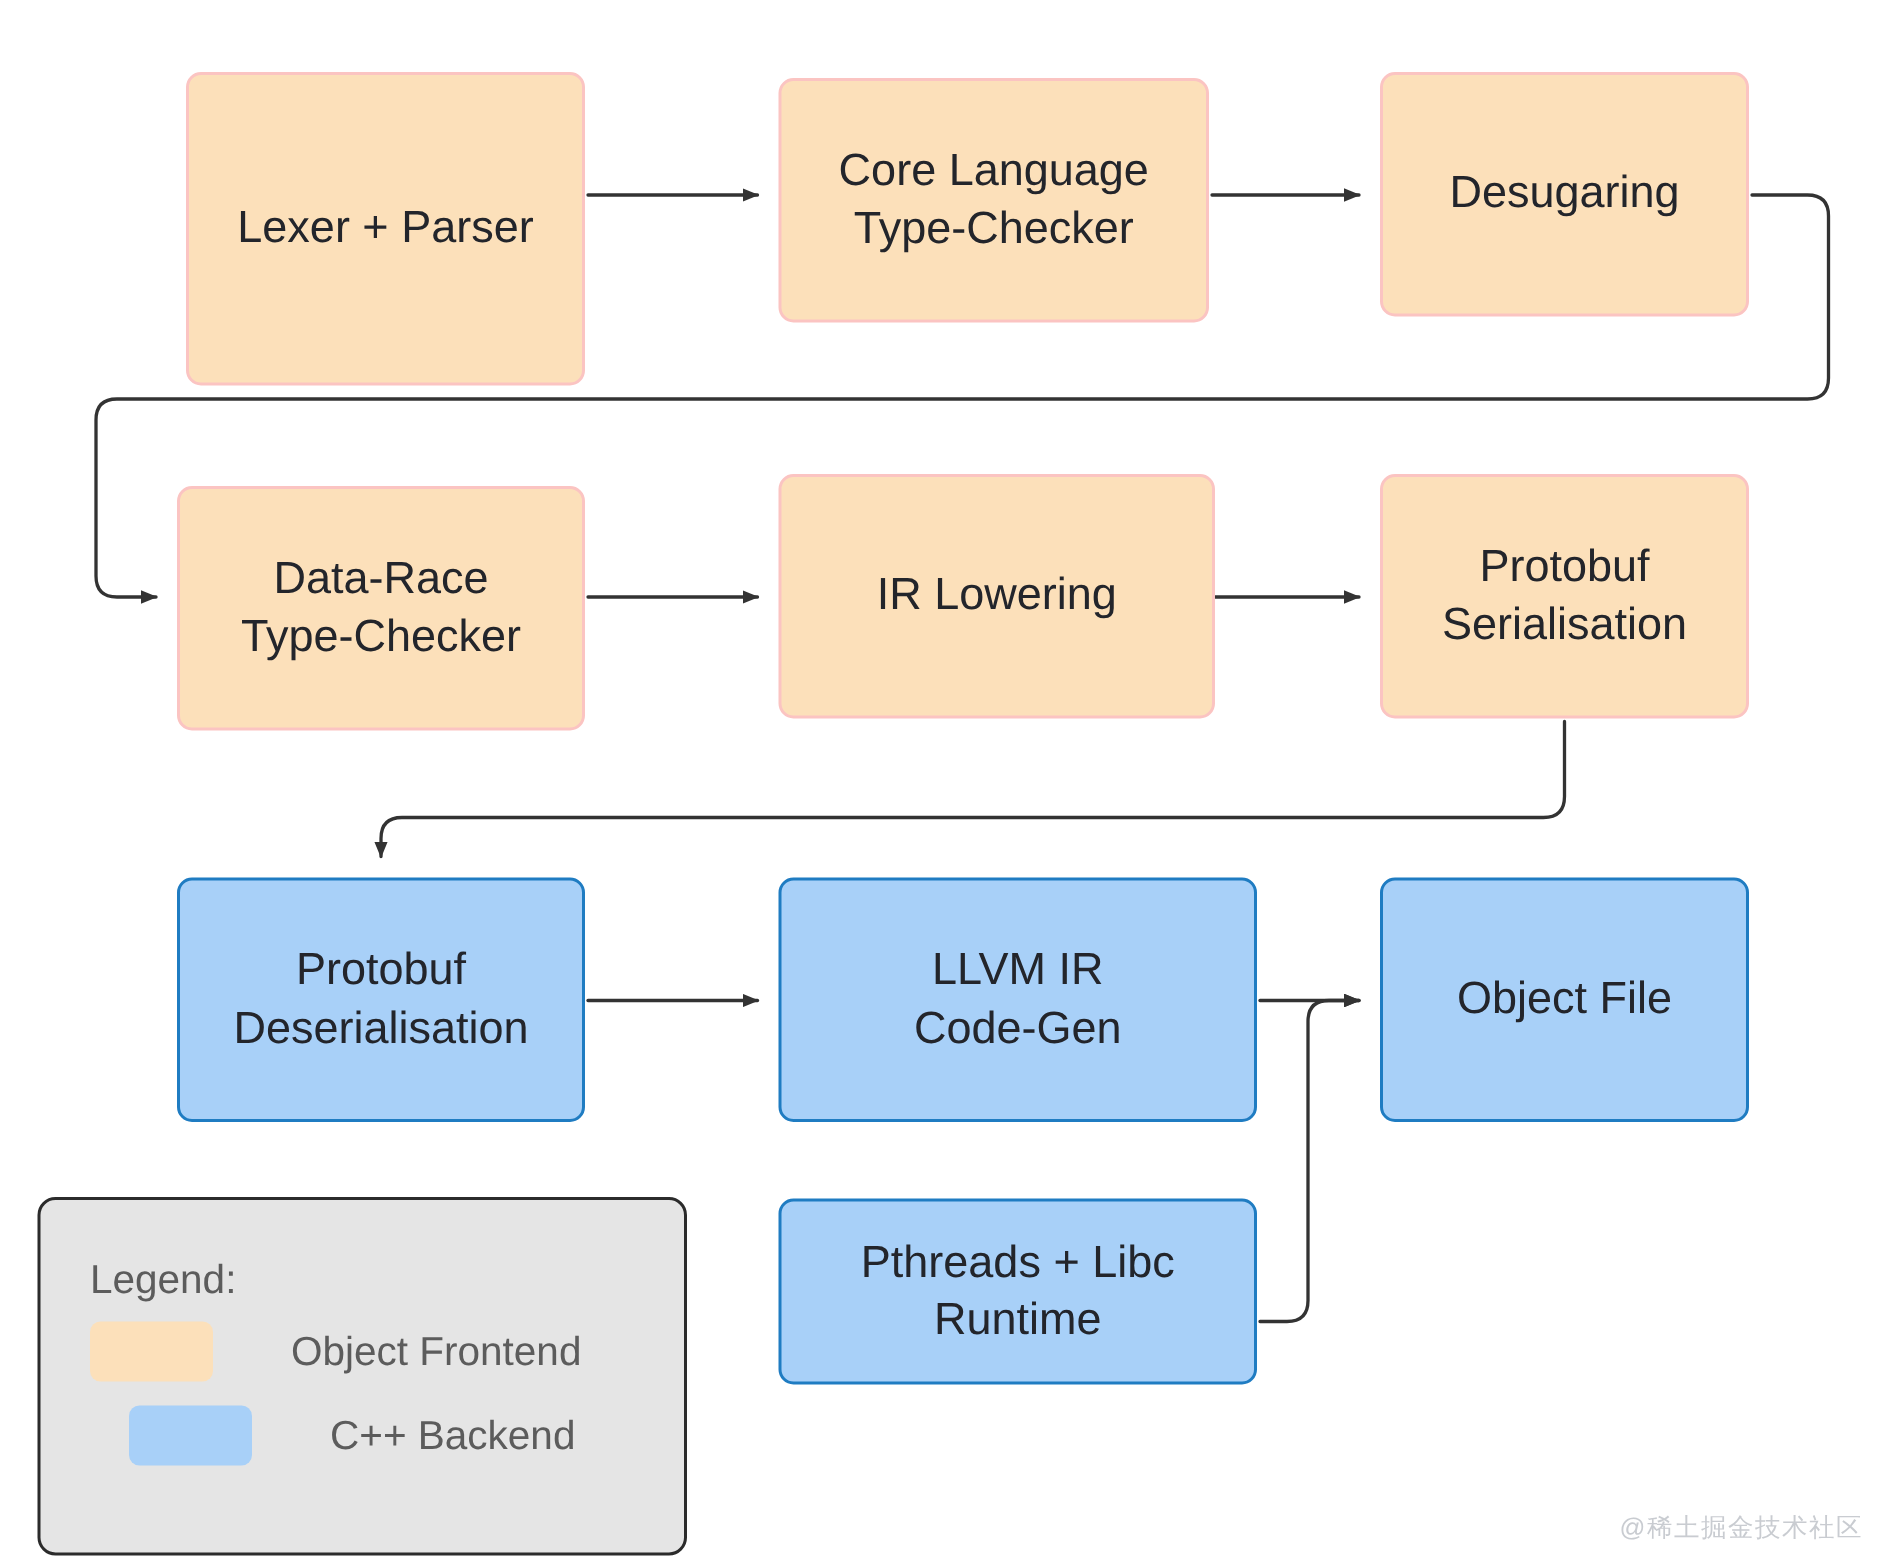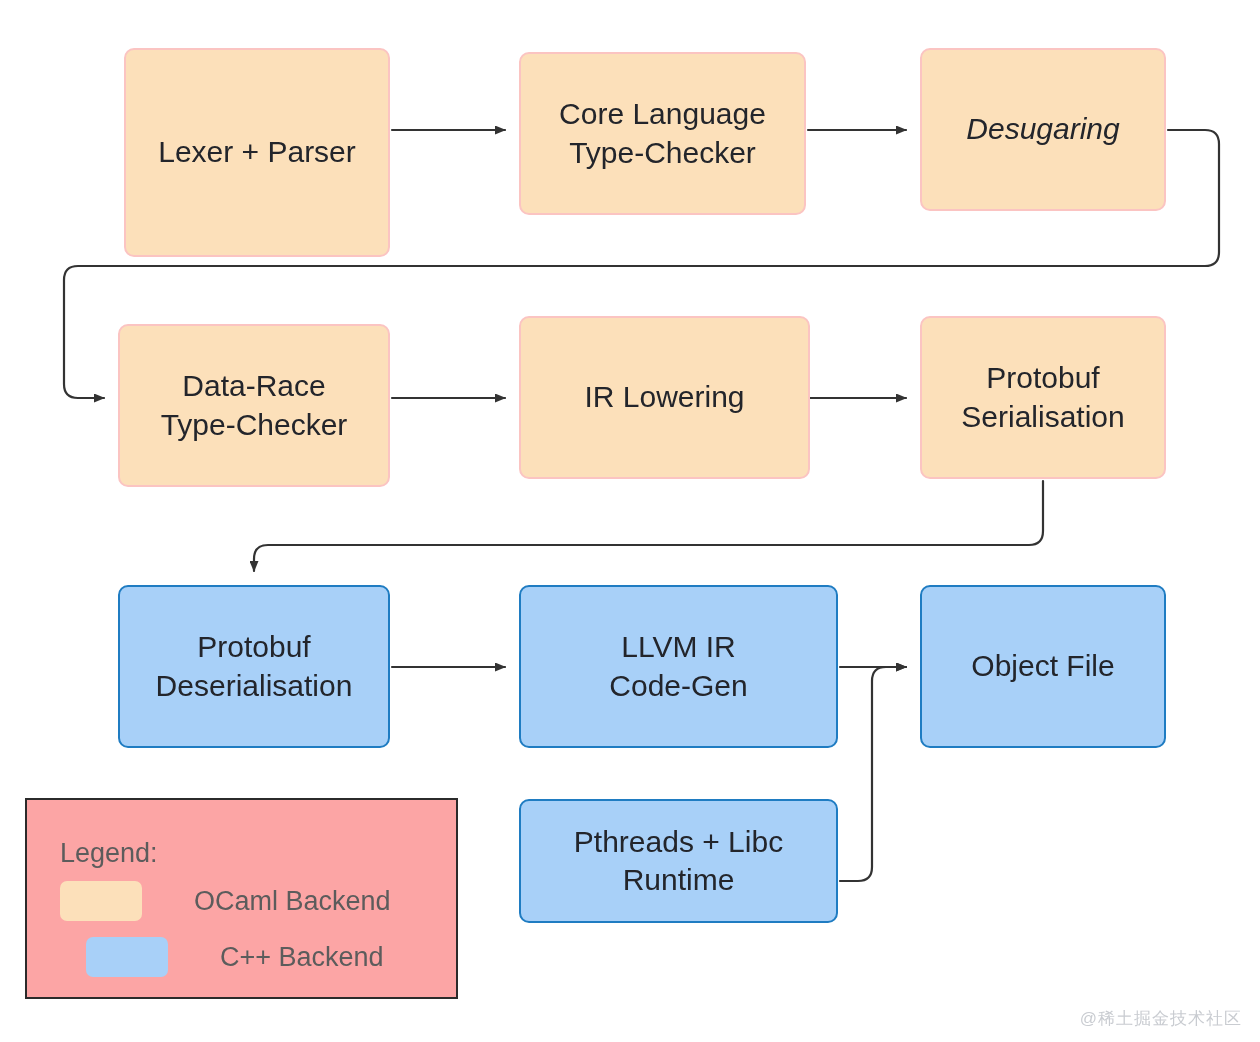--- a/index.html
+++ b/index.html
@@ -46,25 +46,25 @@
   }
   .node.backend {
     background: #a8d0f8;
     border: 2px solid #1f7cc2;
   }
   #legend-box {
     position: absolute;
     left: 25px;
     top: 798px;
     width: 433px;
-    height: 201px;
+    height: 239px;
     box-sizing: border-box;
-    background: #fca5a5;
+    background: #e5e5e5;
     border: 2.5px solid #2b2b2b;
-    border-radius: 0;
+    border-radius: 12px;
     z-index: 3;
   }
   #legend-title {
     position: absolute;
     left: 33px;
     top: 38px;
     font-size: 27px;
     color: #5c5c5c;
   }
   .legend-row {
@@ -118,41 +118,41 @@
         <path d="M 392 667 L 505 667" fill="none" stroke="#333333" stroke-width="2.2" stroke-linecap="round" marker-end="url(#arrowhead)"></path>
         <path d="M 840 667 L 906 667" fill="none" stroke="#333333" stroke-width="2.2" stroke-linecap="round" marker-end="url(#arrowhead)"></path>
         <path d="M 840 881 L 858 881 Q 872 881 872 867 L 872 681 Q 872 667 886 667 L 906 667" fill="none" stroke="#333333" stroke-width="2.2" stroke-linecap="round" marker-end="url(#arrowhead)"></path>
       </g>
   </svg>
 
   <div id="nodes">
       <div class="node frontend" style="left: 124px; top: 48px; width: 266px; height: 209px;">Lexer + Parser</div>
       <div class="node frontend" style="left: 519px; top: 52px; width: 287px; height: 163px;">Core Language
 Type-Checker</div>
-      <div class="node frontend" style="left: 920px; top: 48px; width: 246px; height: 163px; font-style: italic;">Desugaring</div>
+      <div class="node frontend" style="left: 920px; top: 48px; width: 246px; height: 163px;">Desugaring</div>
       <div class="node frontend" style="left: 118px; top: 324px; width: 272px; height: 163px;">Data-Race
 Type-Checker</div>
       <div class="node frontend" style="left: 519px; top: 316px; width: 291px; height: 163px;">IR Lowering</div>
       <div class="node frontend" style="left: 920px; top: 316px; width: 246px; height: 163px;">Protobuf
 Serialisation</div>
       <div class="node backend" style="left: 118px; top: 585px; width: 272px; height: 163px;">Protobuf
 Deserialisation</div>
       <div class="node backend" style="left: 519px; top: 585px; width: 319px; height: 163px;">LLVM IR
 Code-Gen</div>
       <div class="node backend" style="left: 920px; top: 585px; width: 246px; height: 163px;">Object File</div>
       <div class="node backend" style="left: 519px; top: 799px; width: 319px; height: 124px;">Pthreads + Libc
 Runtime</div>
     </div>
 
   <div id="legend-box">
     <div id="legend-title">Legend:</div>
     <div id="legend-rows">
         <div class="legend-row r0">
           <span class="legend-swatch" style="background: rgb(252, 224, 186);"></span>
-          <span class="legend-label">OCaml Backend</span>
+          <span class="legend-label">Object Frontend</span>
         </div>
         <div class="legend-row r1">
           <span class="legend-swatch" style="background: rgb(168, 208, 248);"></span>
           <span class="legend-label">C++ Backend</span>
         </div>
       </div>
   </div>
 
   <div id="watermark">@稀土掘金技术社区</div>
 

